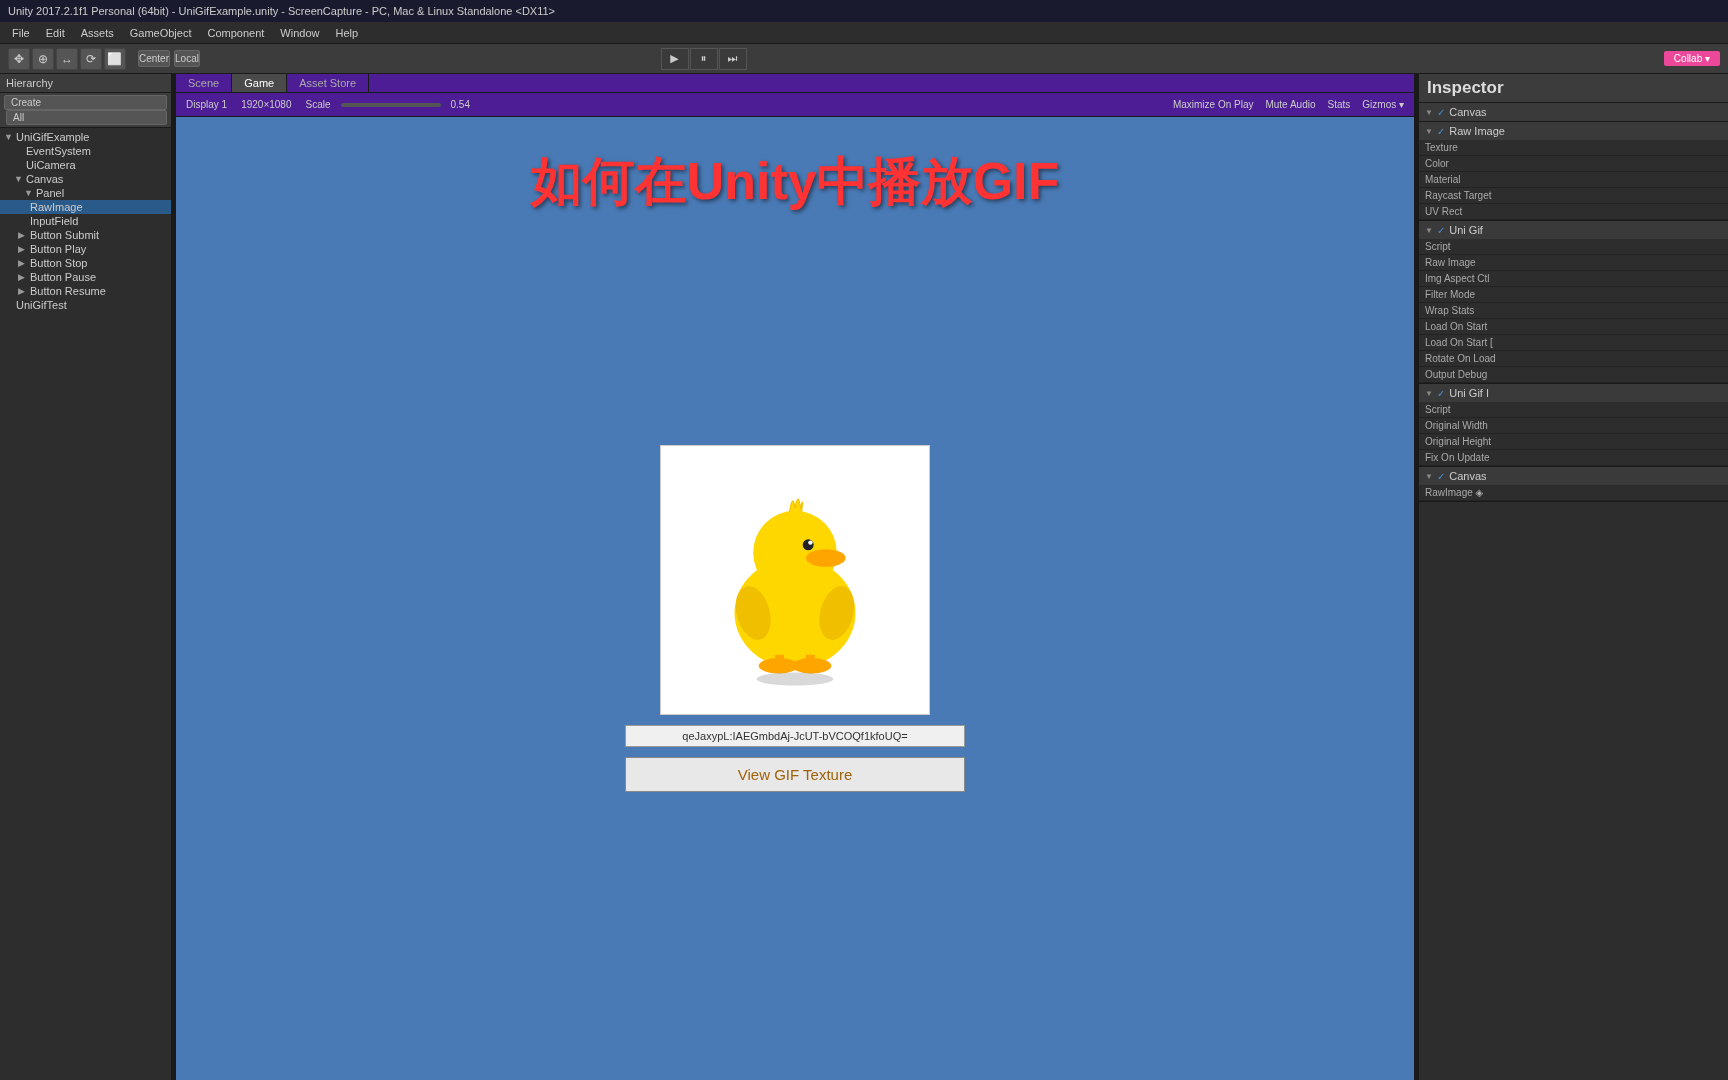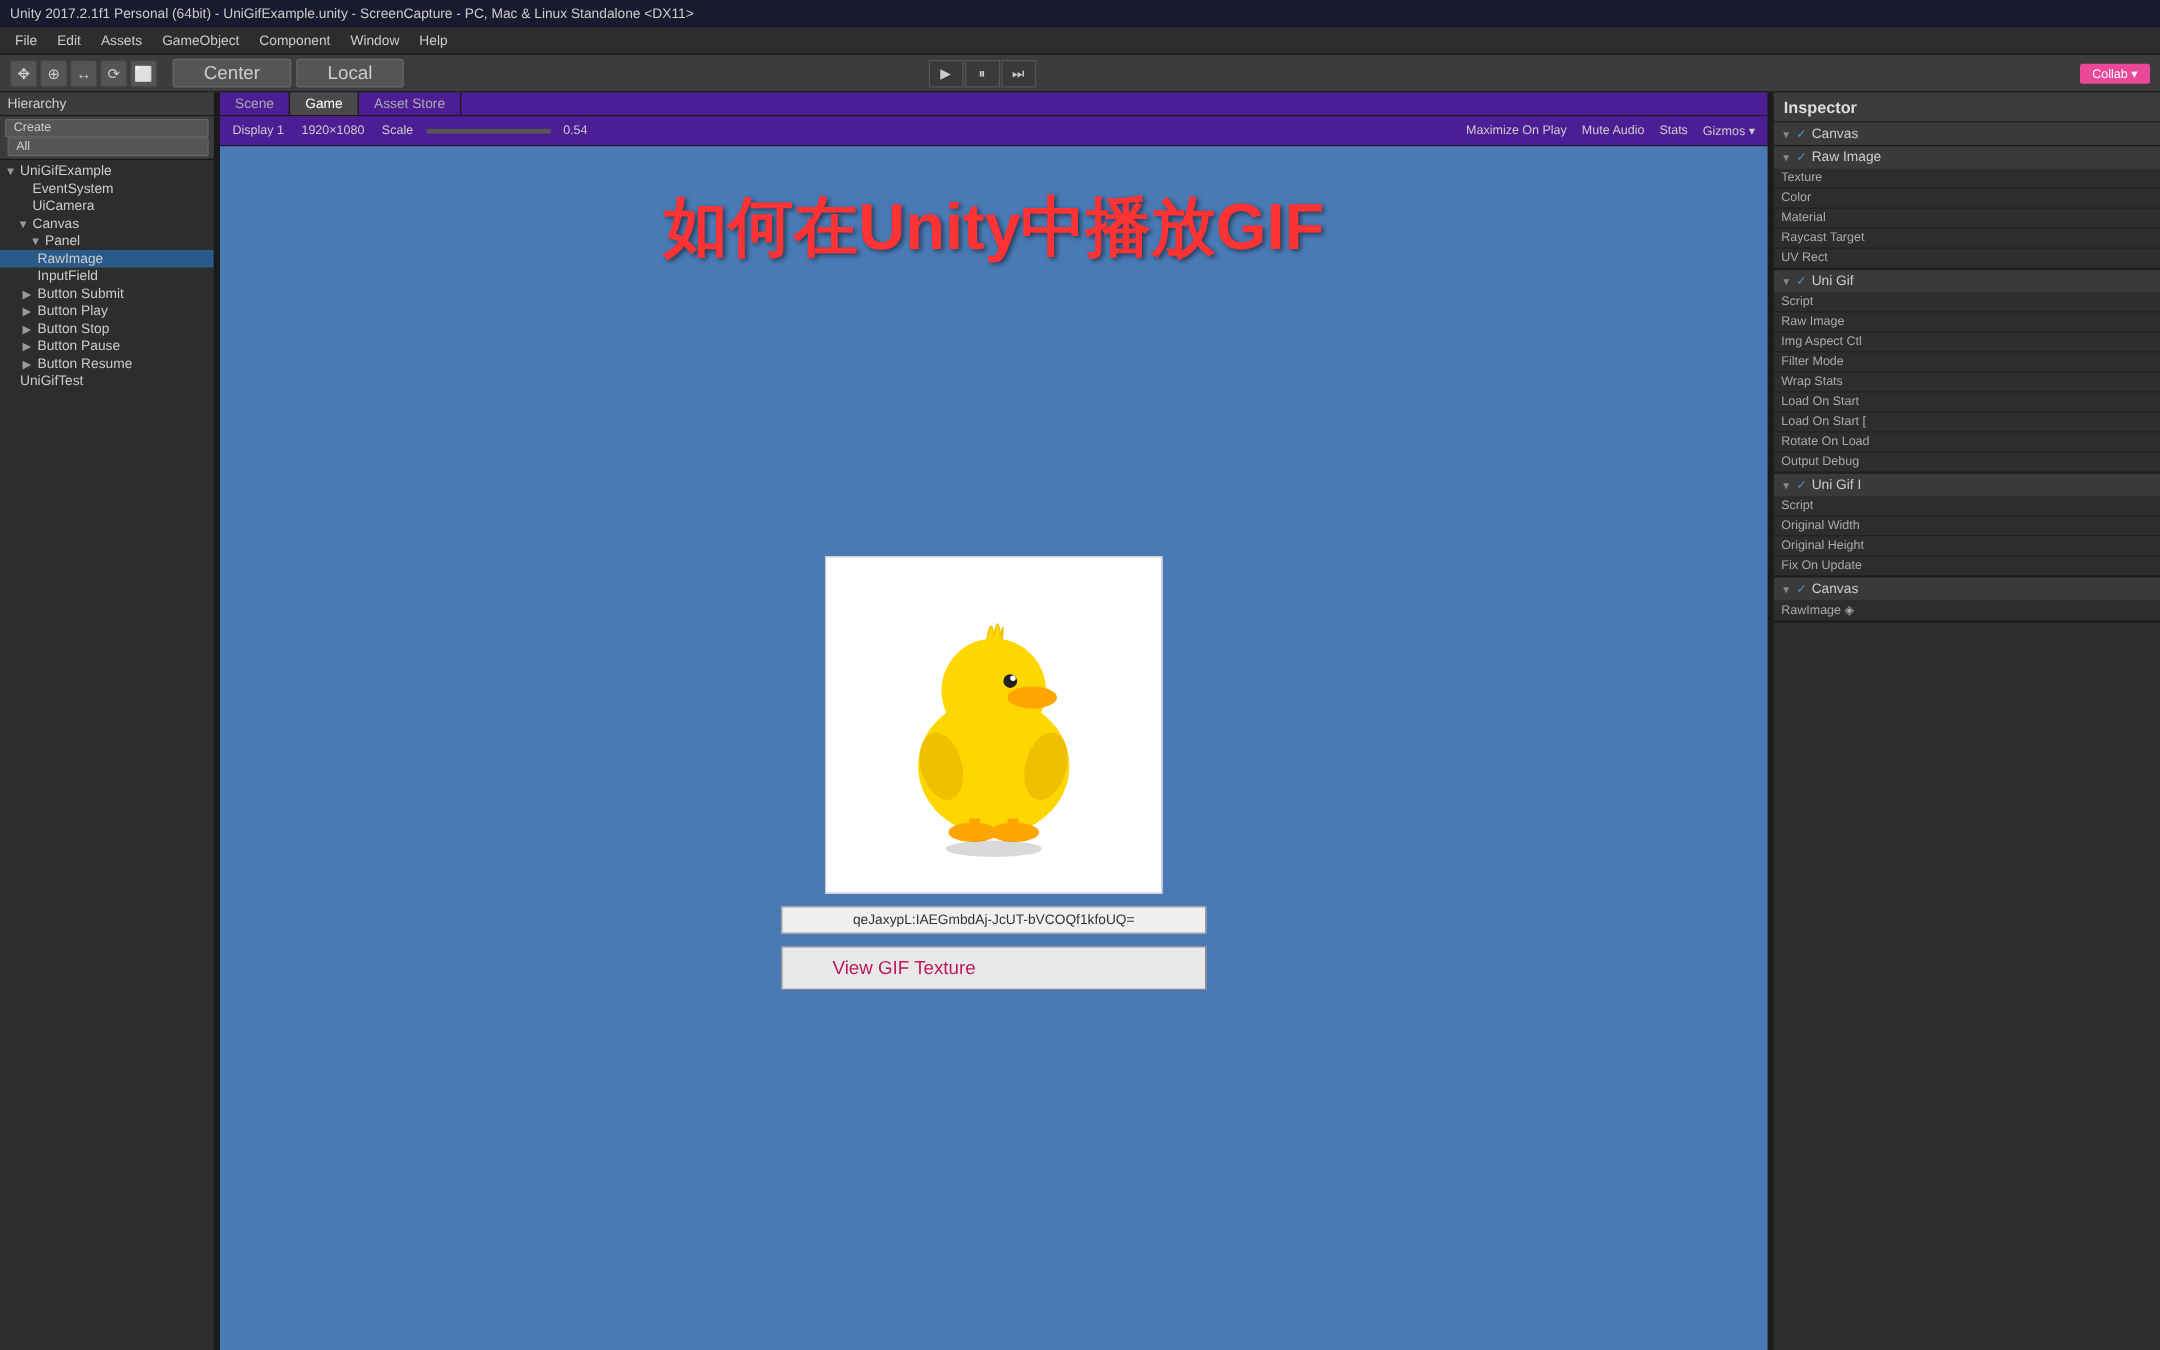--- a/index.html
+++ b/index.html
@@ -7,21 +7,21 @@
 
     
     #title-bar { background: #1a1a2e; height: 22px; display: flex; align-items: center; padding: 0 8px; color: #ccc; font-size: 11px; }
 
     
     #menu-bar { background: #2d2d2d; height: 22px; display: flex; align-items: center; padding: 0 4px; border-bottom: 1px solid #1a1a1a; }
     .menu-item { padding: 2px 8px; color: #ccc; cursor: pointer; font-size: 11px; }
 
     
     #toolbar { background: #3c3c3c; height: 30px; display: flex; align-items: center; padding: 0 8px; gap: 4px; border-bottom: 1px solid #1a1a1a; }
-    .toolbar-btn { background: #555; border: 1px solid #666; color: #ccc; padding: 2px 24px; font-size: 15px; cursor: pointer; border-radius: 2px; }
+    .toolbar-btn { background: #555; border: 1px solid #666; color: #ccc; padding: 2px 0; font-size: 10px; cursor: pointer; border-radius: 2px; }
     .transform-btns { display: flex; gap: 2px; margin-right: 8px; }
     .transform-btn { background: #555; border: 1px solid #444; width: 22px; height: 22px; display: flex; align-items: center; justify-content: center; color: #ccc; cursor: pointer; font-size: 12px; border-radius: 2px; }
     .playback-btns { display: flex; gap: 1px; margin: 0 auto; }
     .play-btn { background: #3a3a3a; border: 1px solid #555; width: 28px; height: 22px; display: flex; align-items: center; justify-content: center; color: #ccc; cursor: pointer; }
     .collab-btn { background: #ec4899; border: none; color: #fff; padding: 2px 10px; font-size: 10px; cursor: pointer; border-radius: 2px; margin-left: auto; }
 
     
     #main { display: flex; height: calc(1080px - 22px - 22px - 30px); }
 
     
@@ -43,25 +43,25 @@
     .view-tab.active { background: #4a4a4a; color: #fff; }
     #view-toolbar { background: #4c1d95; height: 24px; display: flex; align-items: center; padding: 0 6px; gap: 6px; border-bottom: 1px solid #1a1a1a; }
     .view-toolbar-item { font-size: 10px; color: #ccc; cursor: pointer; padding: 1px 4px; }
     .scale-slider { width: 100px; height: 4px; background: #555; border-radius: 2px; }
     #game-view { flex: 1; background: #4a7ab5; position: relative; display: flex; align-items: center; justify-content: center; overflow: hidden; }
     .game-title { position: absolute; top: 30px; left: 0; right: 0; text-align: center; color: #ff3333; font-size: 52px; font-weight: bold; font-family: Arial, sans-serif; text-shadow: 2px 2px 4px rgba(0,0,0,0.5); }
     .game-content { display: flex; flex-direction: column; align-items: center; gap: 10px; margin-top: 40px; }
     .gif-container { width: 270px; height: 270px; background: white; display: flex; align-items: center; justify-content: center; border: 1px solid #ccc; overflow: hidden; }
     .duck-svg { width: 220px; height: 220px; }
     .input-field { background: #f0f0f0; border: 1px solid #999; padding: 4px 8px; font-size: 12px; color: #333; width: 340px; text-align: center; }
-    .view-gif-btn { background: #e8e8e8; border: 1px solid #888; padding: 8px 40px; font-size: 15px; color: #be185d; cursor: pointer; width: 340px; text-align: left; }
+    .view-gif-btn { background: #e8e8e8; border: 1px solid #888; padding: 8px 40px; font-size: 15px; color: #a16207; cursor: pointer; width: 340px; text-align: center; }
 
     
     #inspector { width: 310px; background: #2d2d2d; border-left: 1px solid #1a1a1a; display: flex; flex-direction: column; overflow-y: auto; }
-    .inspector-header { background: #3c3c3c; padding: 4px 8px; border-bottom: 1px solid #1a1a1a; font-size: 13px; color: #ddd; font-weight: bold; }
+    .inspector-header { background: #3c3c3c; padding: 4px 8px; border-bottom: 1px solid #1a1a1a; font-size: 17px; color: #ddd; font-weight: bold; }
     .inspector-section { border-bottom: 1px solid #1a1a1a; }
     .inspector-section-header { background: #3a3a3a; padding: 3px 6px; display: flex; align-items: center; gap: 4px; cursor: pointer; font-size: 11px; color: #ccc; }
     .inspector-row { display: flex; align-items: center; padding: 2px 6px; border-bottom: 1px solid #222; }
     .inspector-label { color: #aaa; font-size: 10px; width: 110px; flex-shrink: 0; }
     .inspector-value { color: #ddd; font-size: 10px; flex: 1; }
     .section-arrow { font-size: 8px; color: #888; }
     .check-icon { color: #4a90d9; font-size: 10px; }
 
     
     ::-webkit-scrollbar { width: 6px; height: 6px; }

